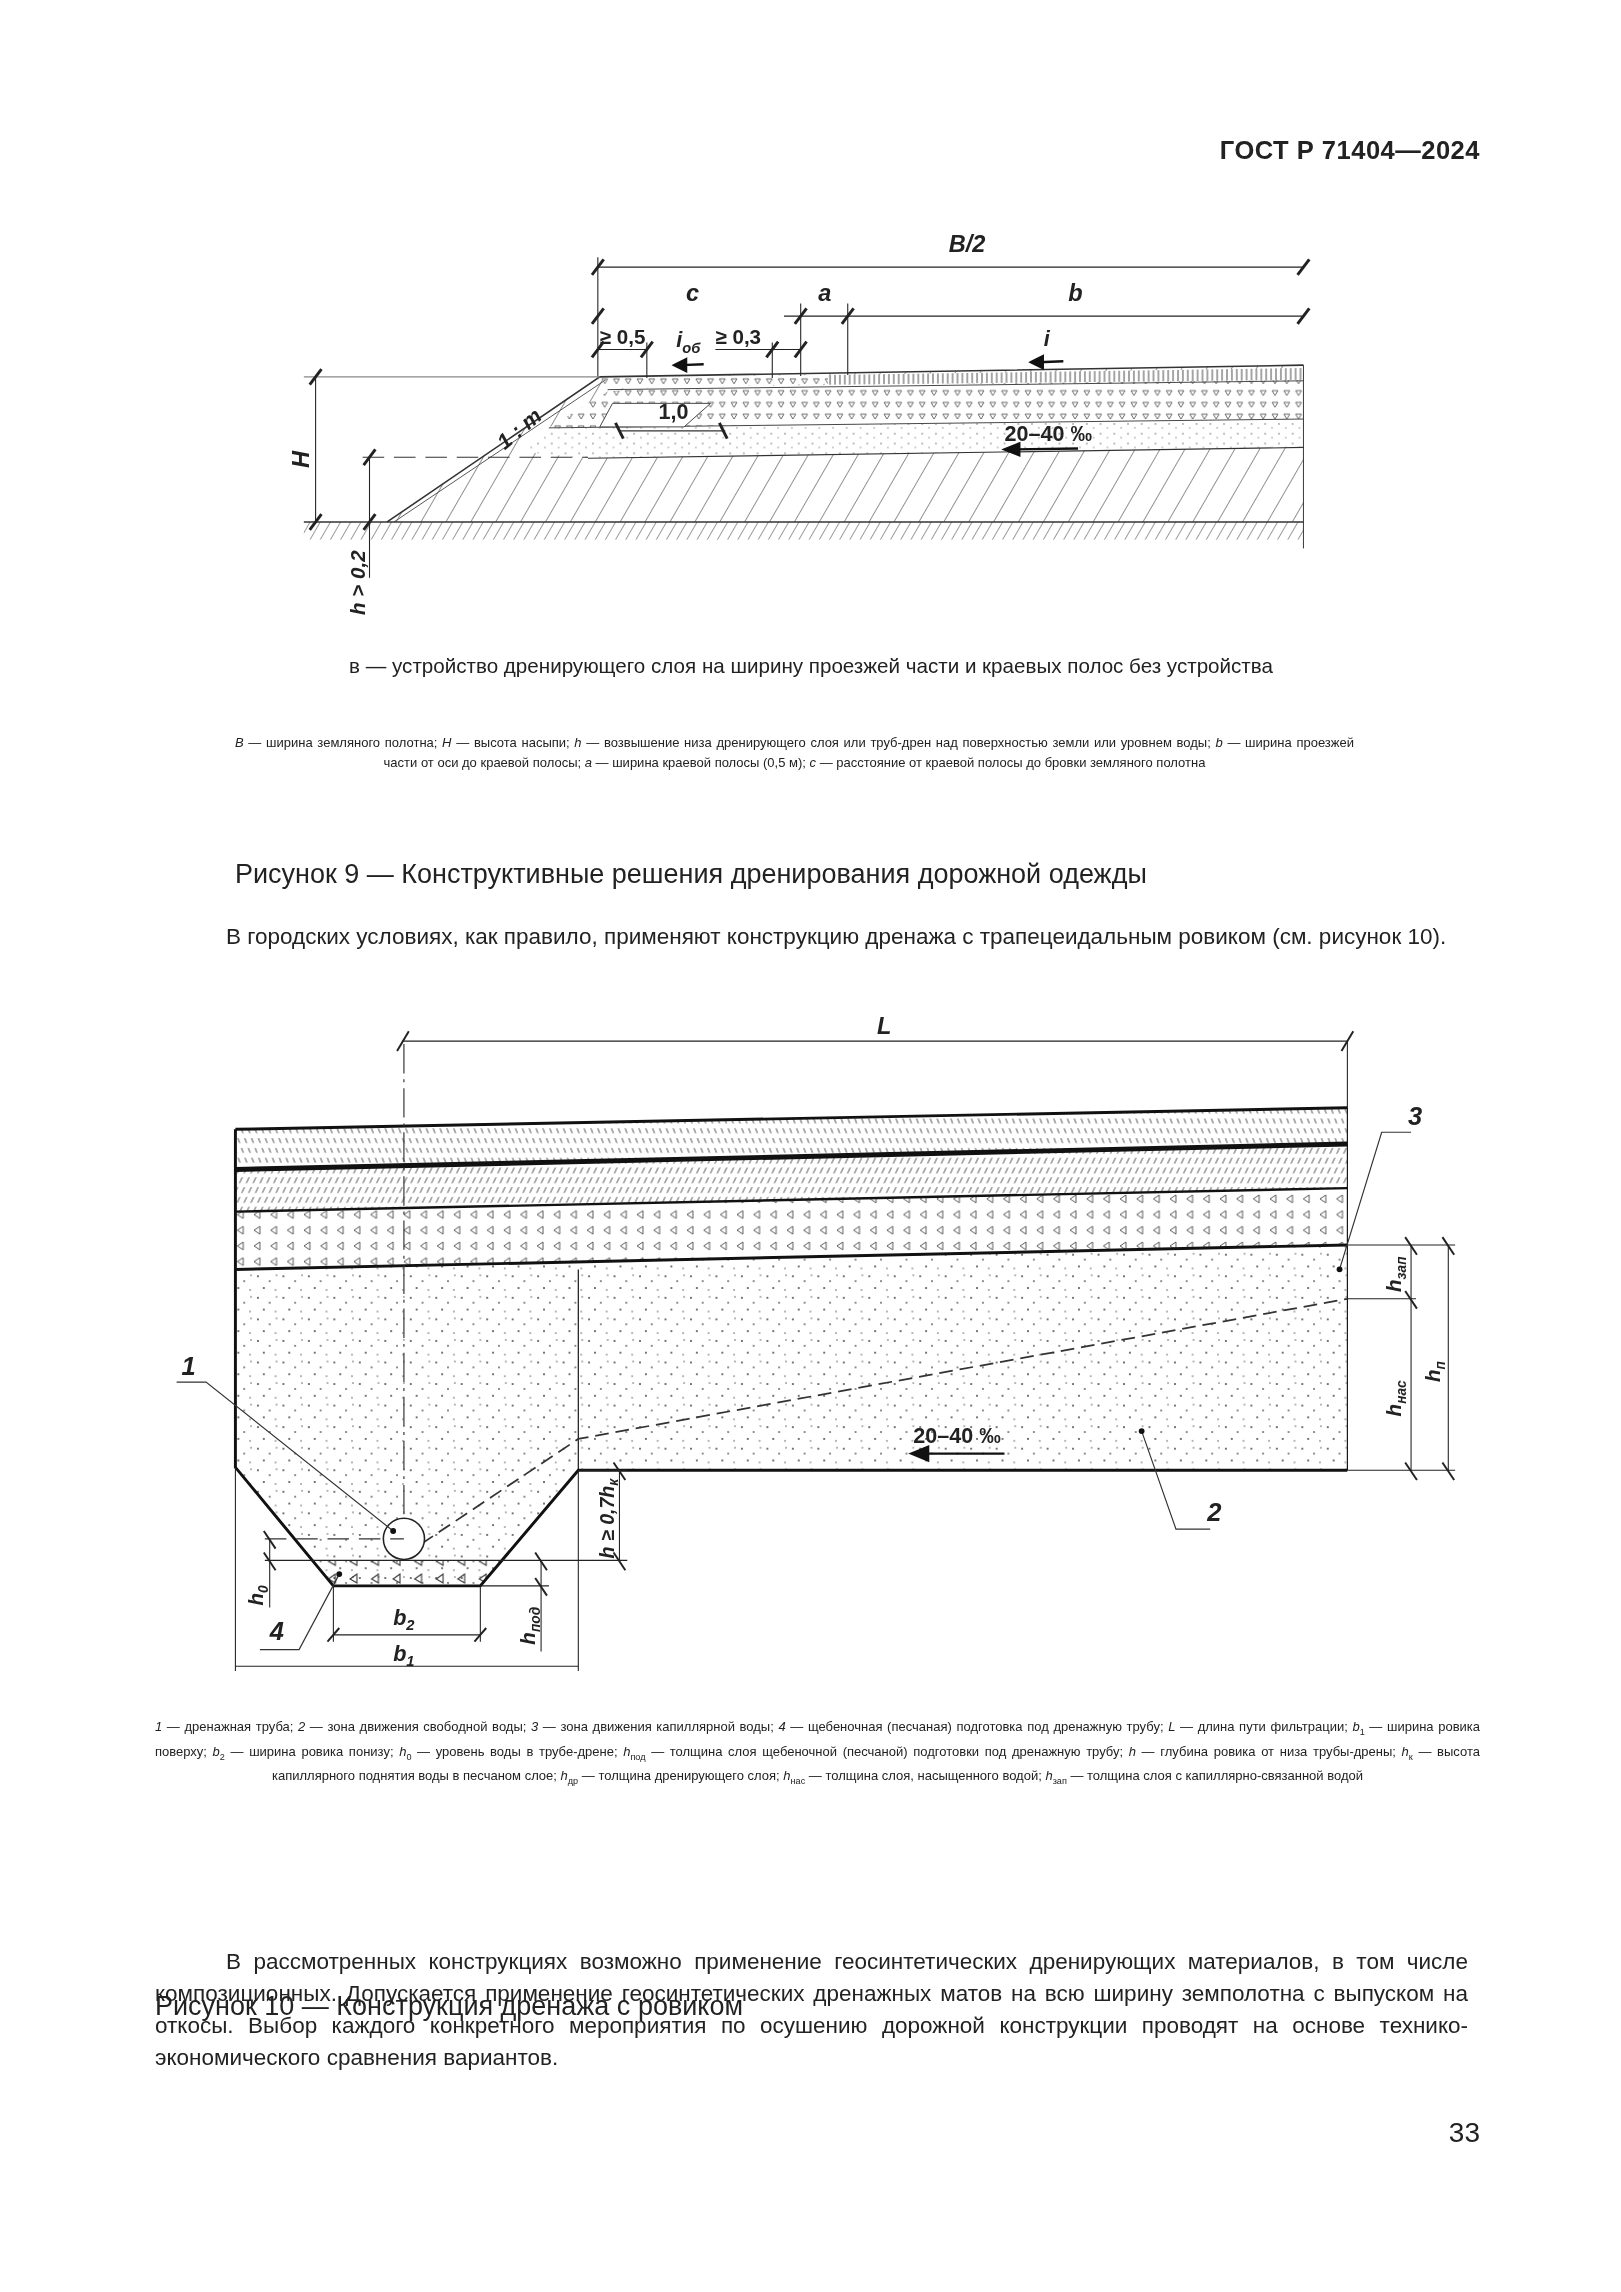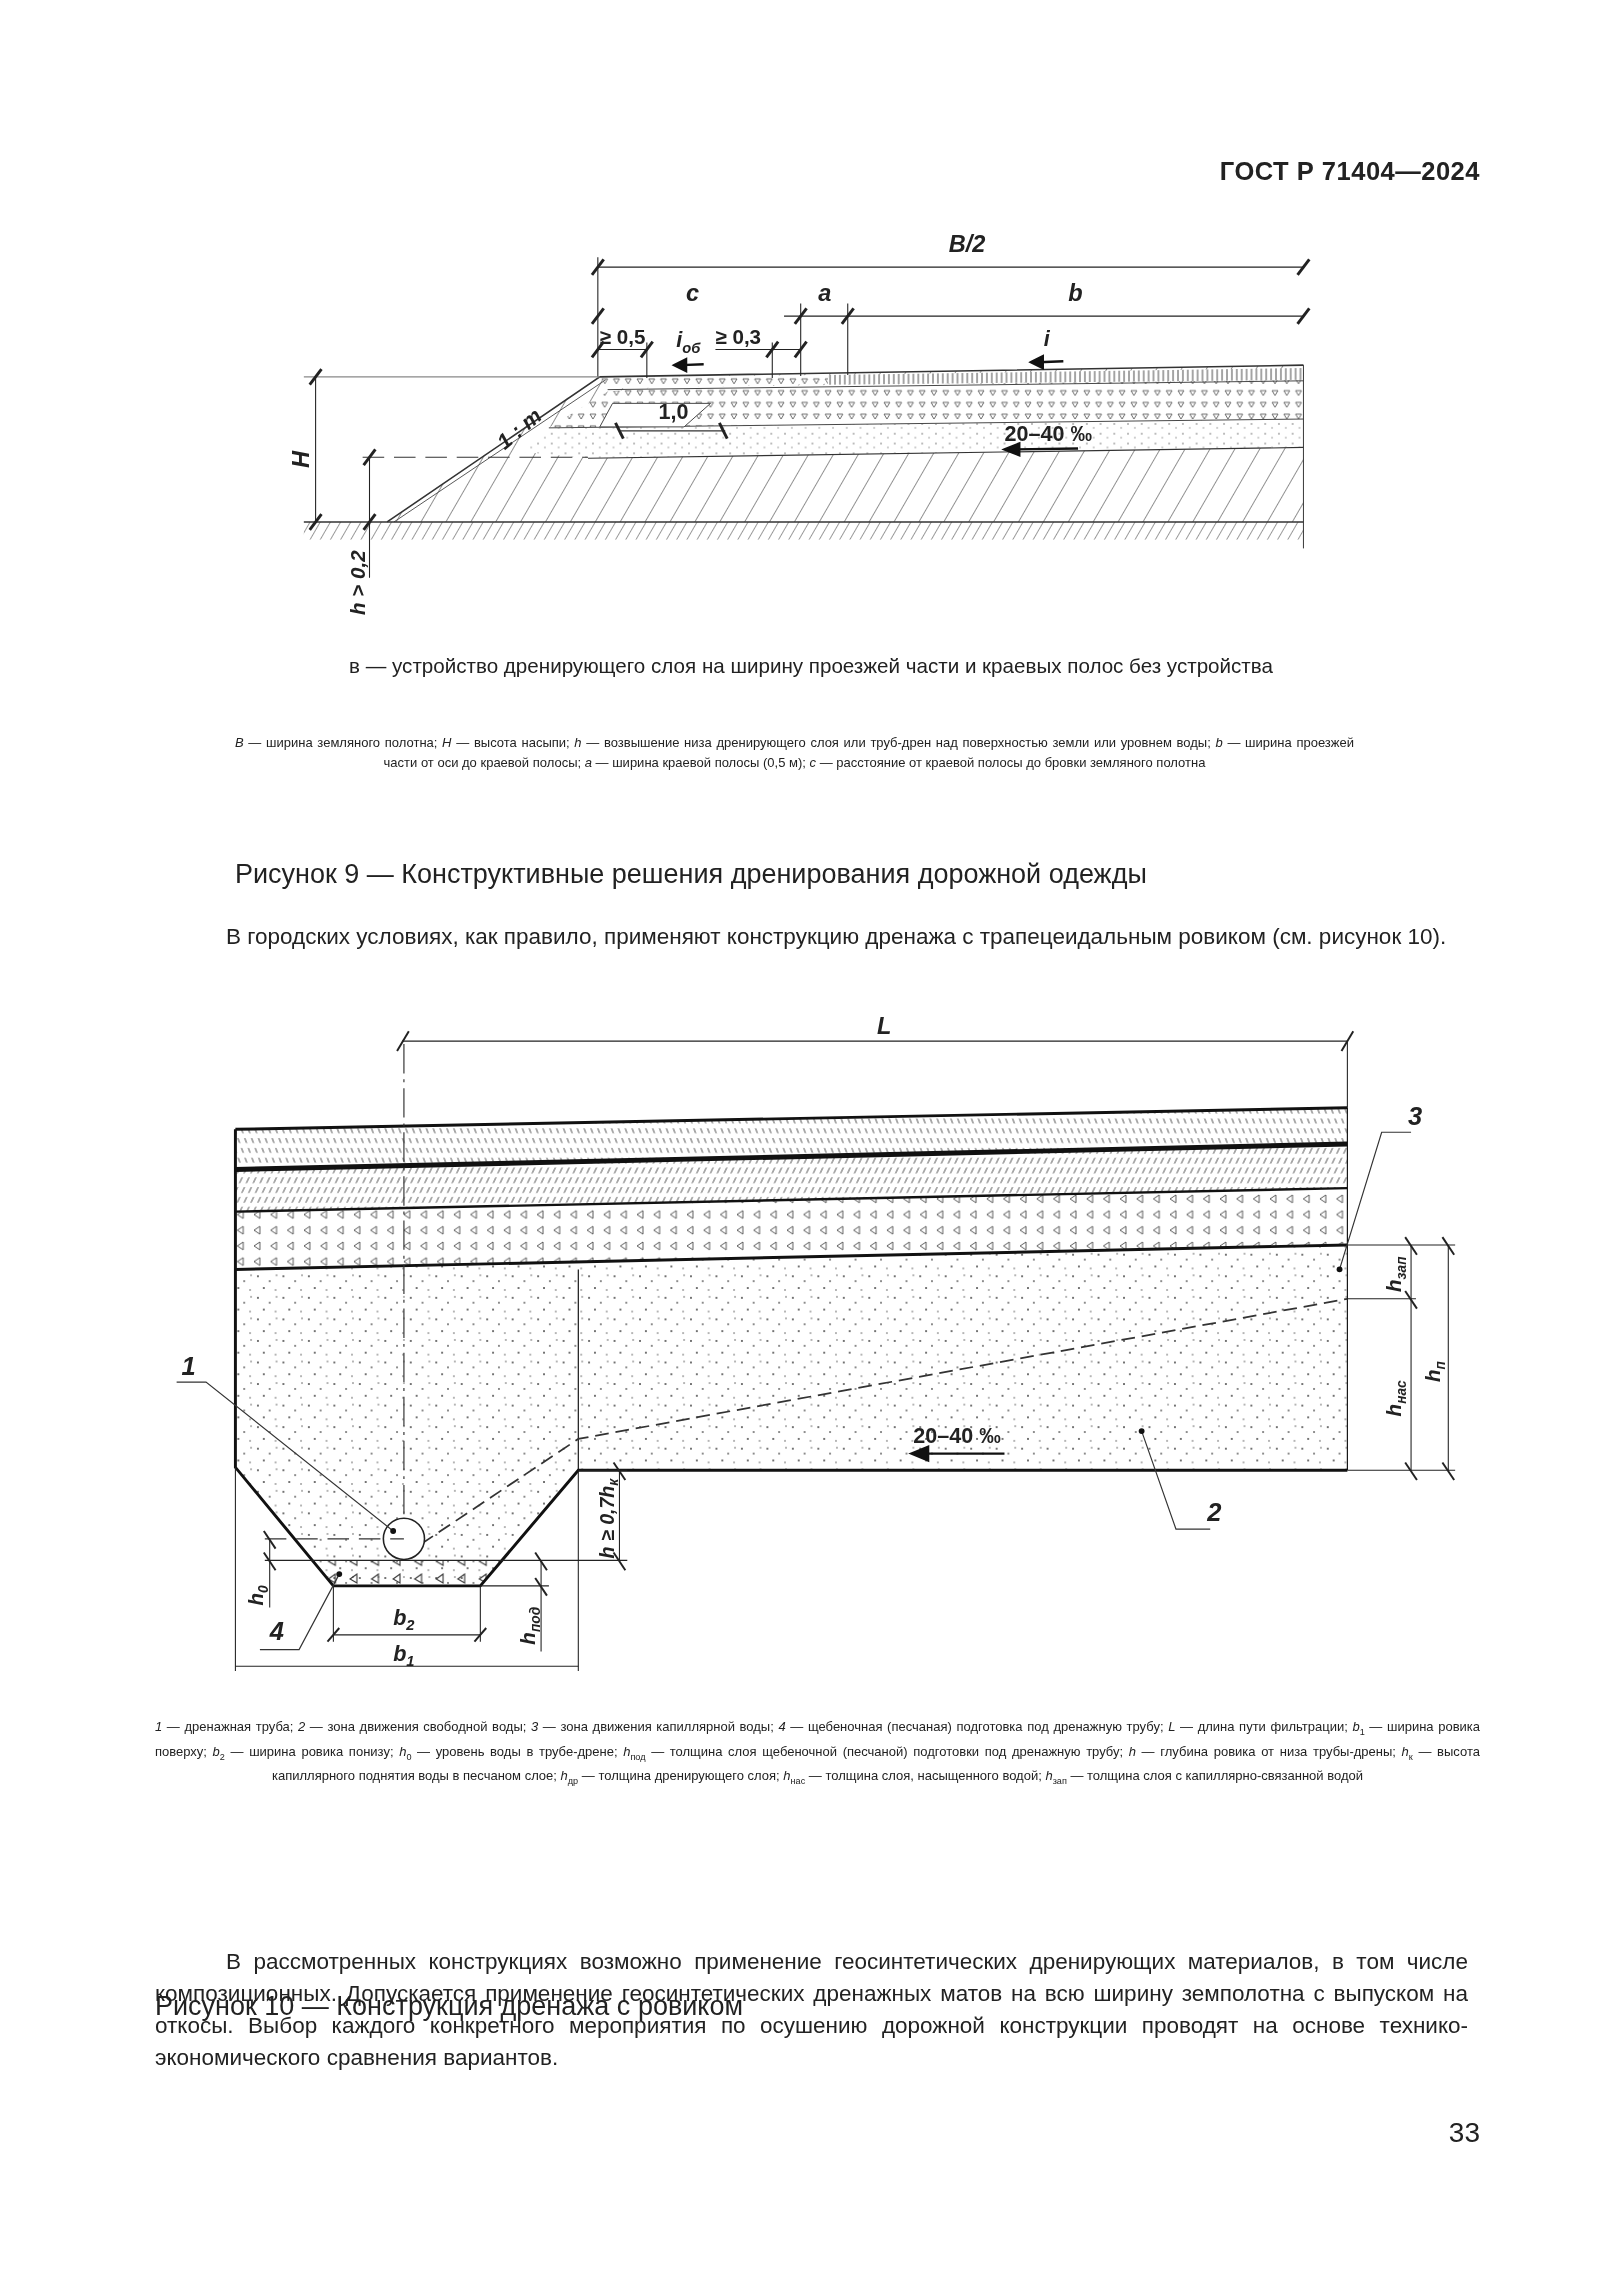--- a/index.html
+++ b/index.html
@@ -1,19 +1,19 @@
 <!DOCTYPE html>
 <html><head>
 <meta charset="utf-8">
 <style>
   html, body { margin:0; padding:0; background:#ffffff; }
   body { width:1621px; height:2293px; position:relative; overflow:hidden;
          font-family:"Liberation Sans", sans-serif; color:#222; }
   .abs { position:absolute; }
-  .hdr { right:141px; top:157px; font-size:25.5px; font-weight:bold; letter-spacing:0.5px;margin-left:24px; }
+  .hdr { right:141px; top:136px; font-size:25.5px; font-weight:bold; letter-spacing:0.5px;margin-left:24px; }
   .cap { font-size:20.6px; line-height:28px; text-align:center; }
   .leg { font-size:13px; line-height:20px; text-align:justify; text-align-last:center; }
   .para { font-size:22.5px; line-height:32px; text-align:justify; }
   .ind { text-indent:71px; }
   .fig-title { font-size:27px; text-align:left; }
   .pnum { font-size:28px; }
   svg text { font-family:"Liberation Sans", sans-serif; fill:#222; }
   i { font-style:italic; }
   sub { font-size:70%; }
 </style>

